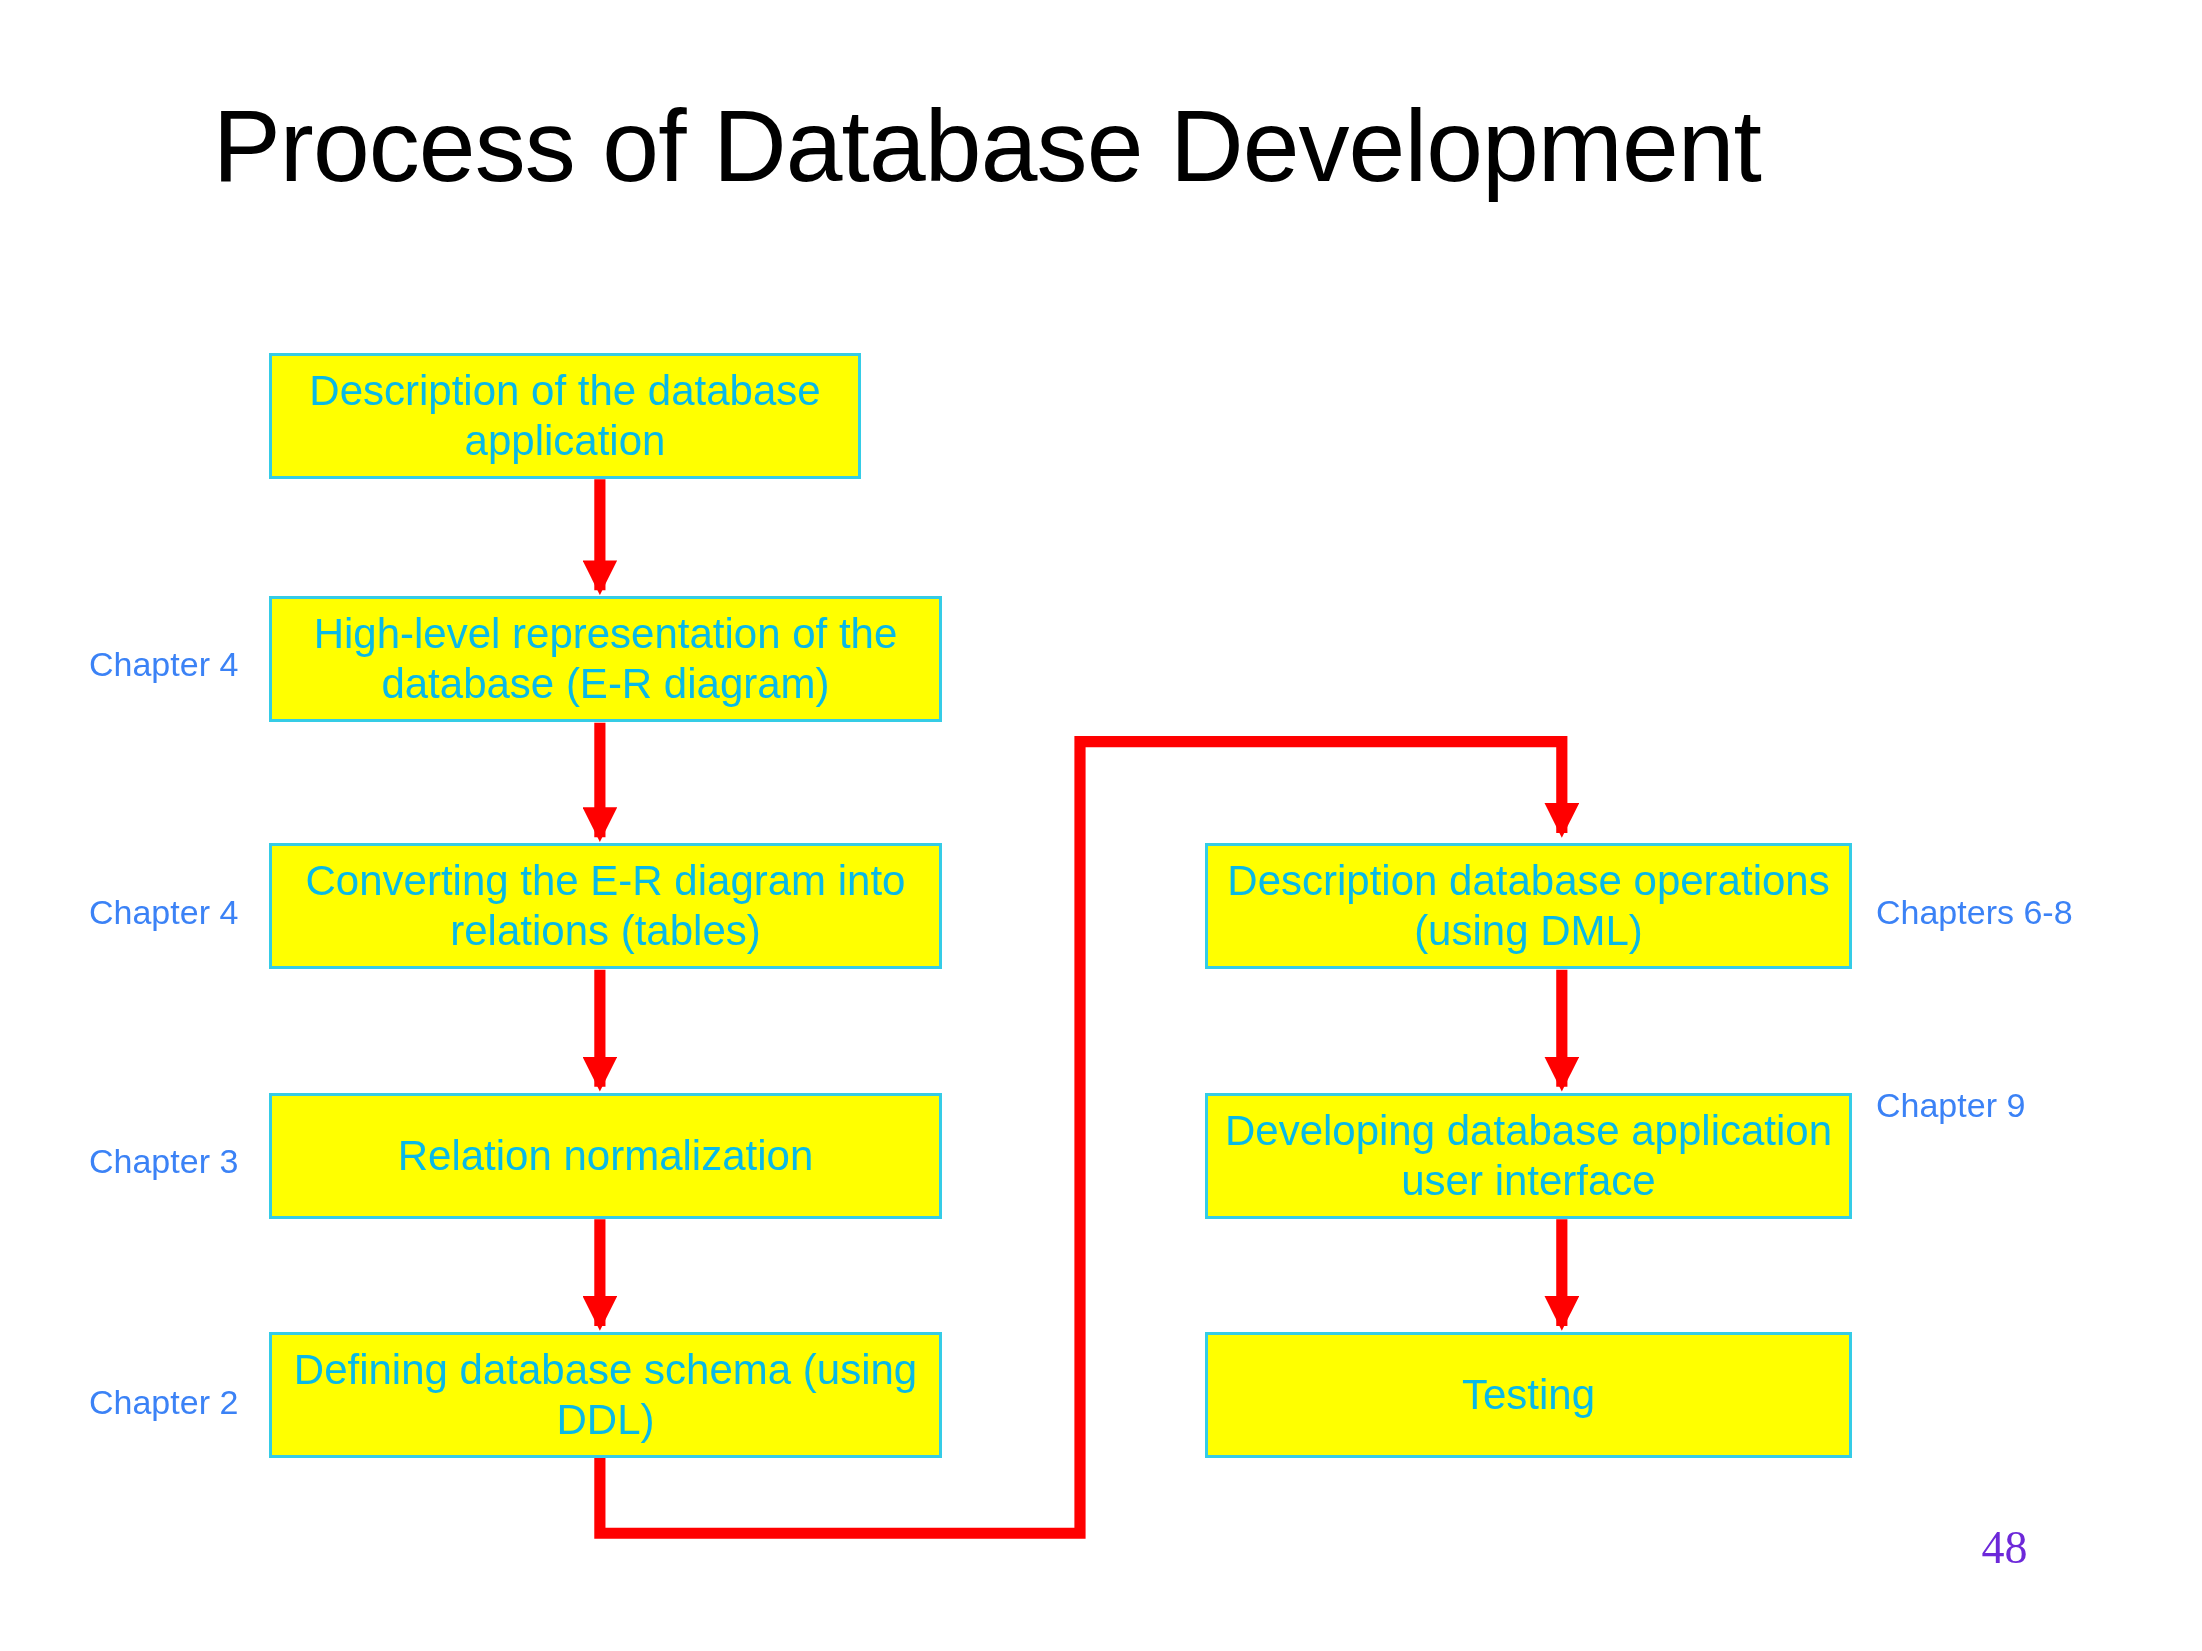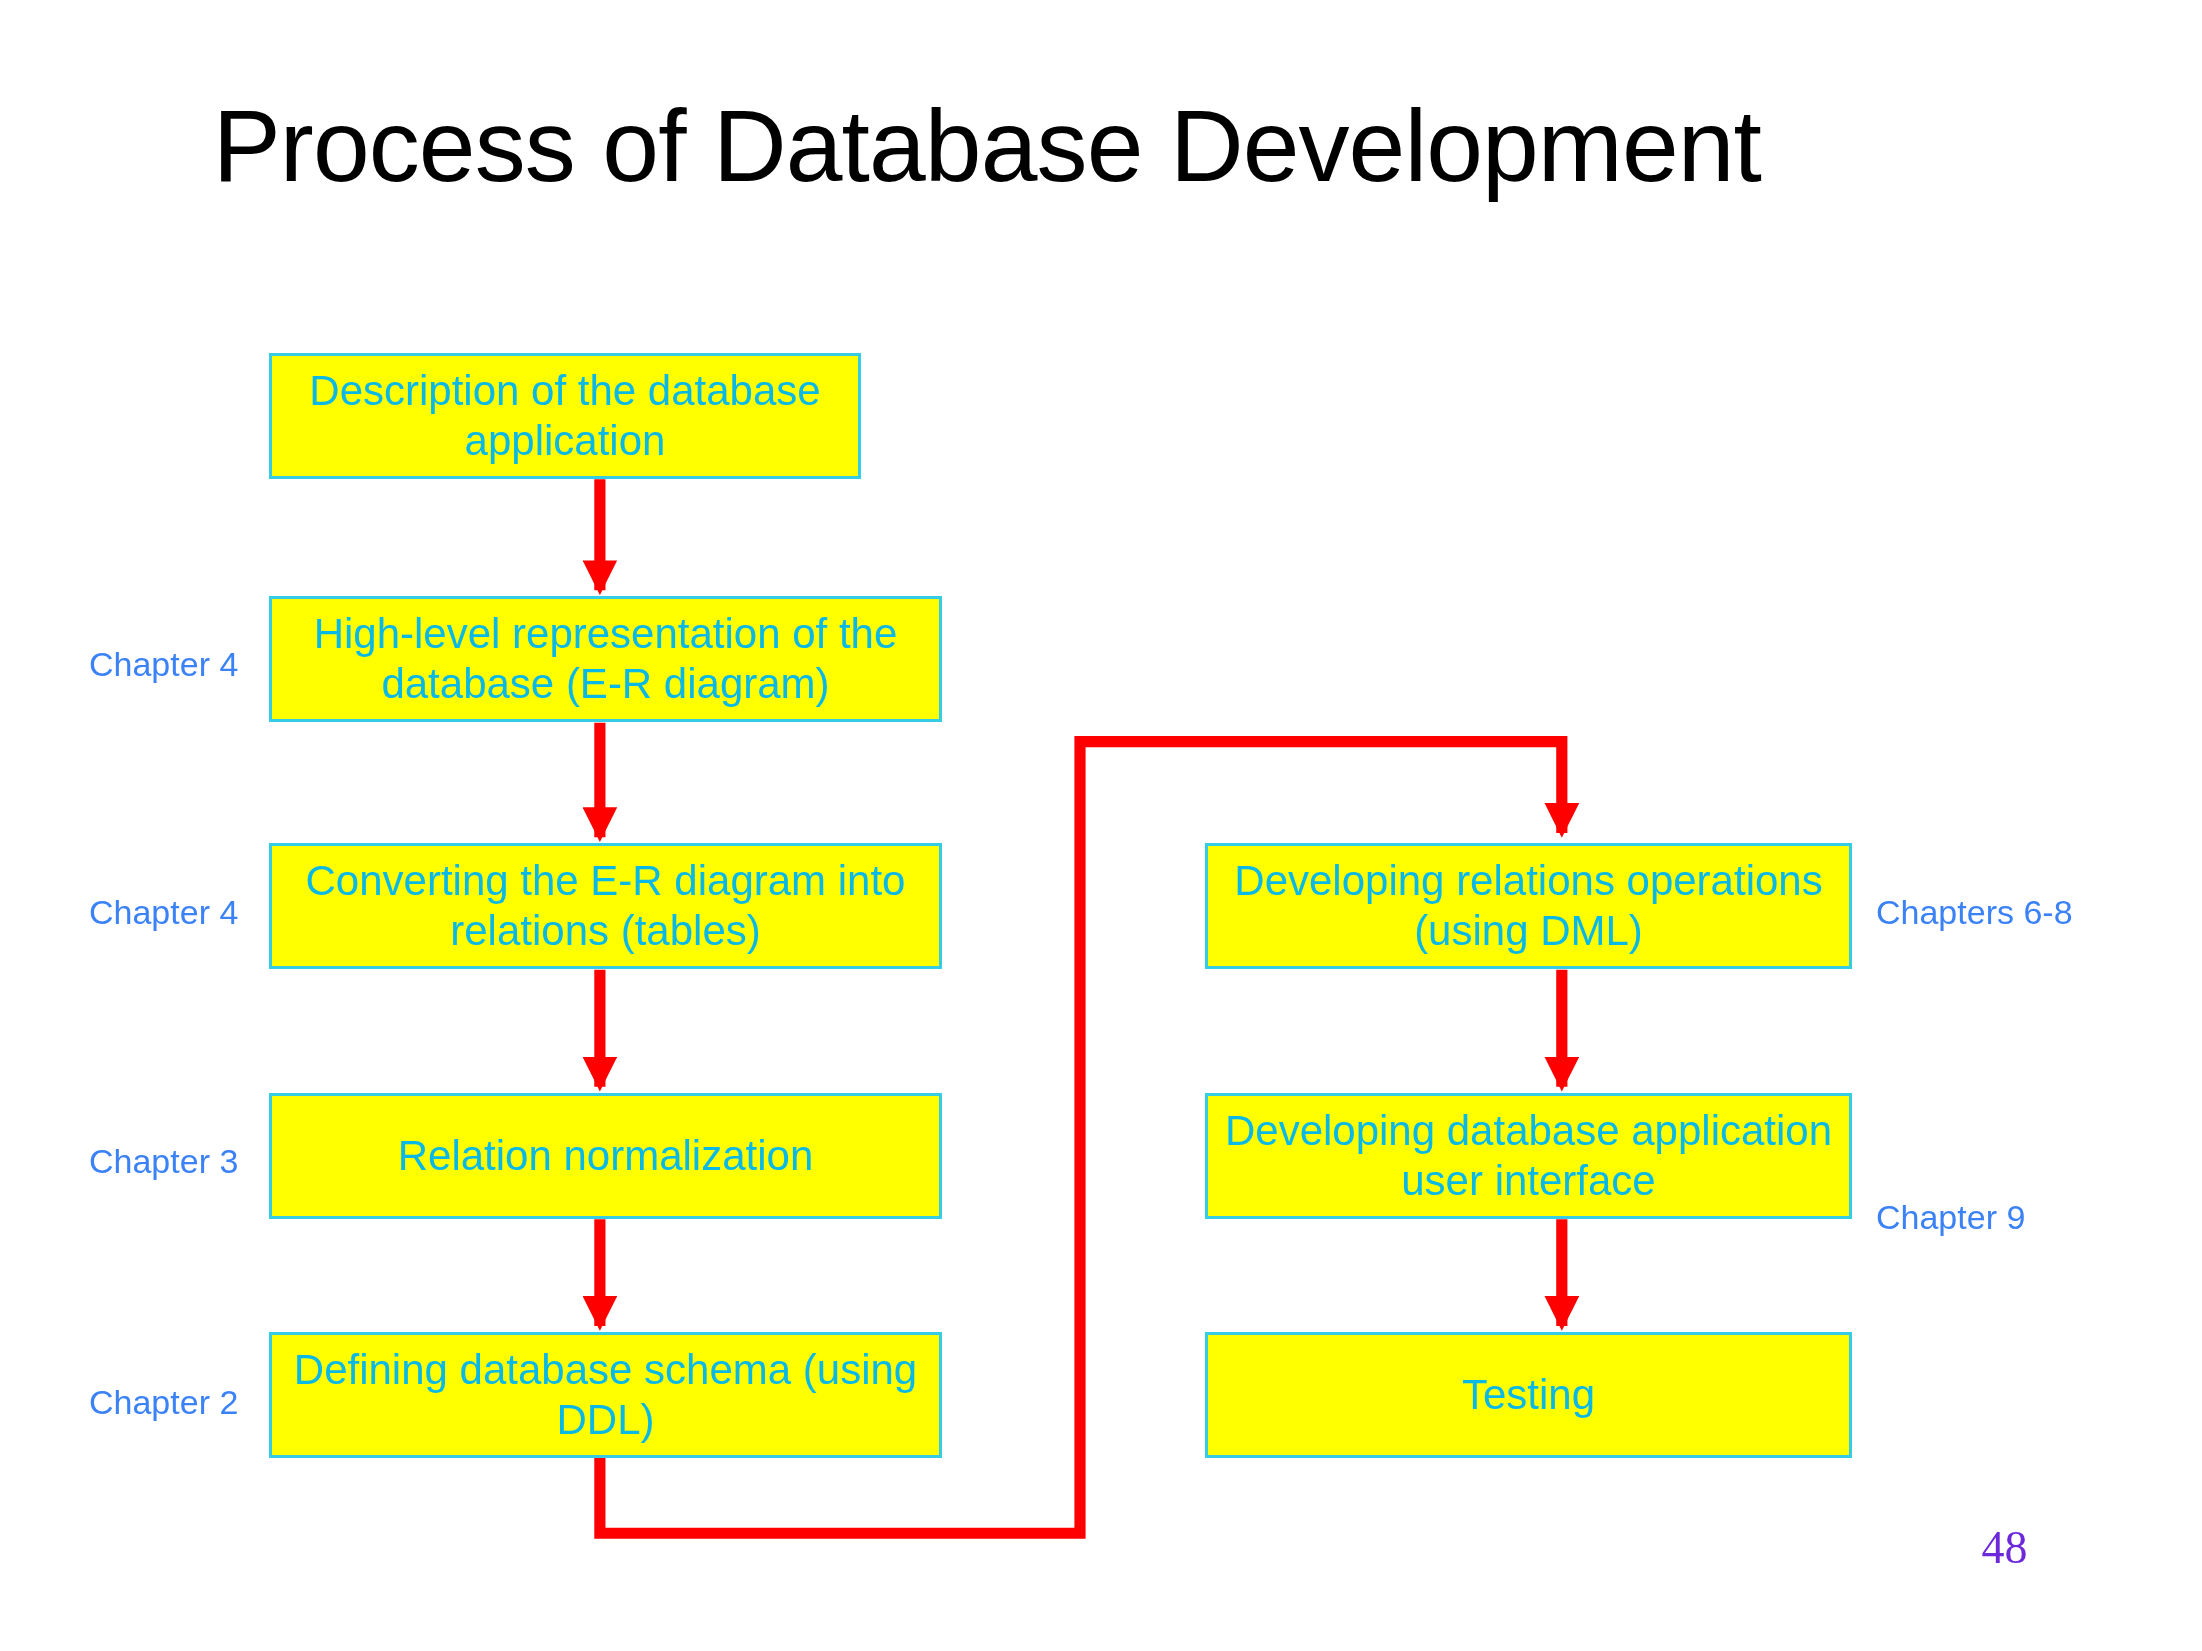--- a/index.html
+++ b/index.html
@@ -76,21 +76,21 @@
   }
   .chapter-left  { left: 89px; text-align: left; }
   .chapter-right { left: 1876px; text-align: left; }
 
   .cl-b { top: 647px; }
   .cl-c { top: 895px; }
   .cl-d { top: 1144px; }
   .cl-e { top: 1385px; }
 
   .cr-c { top: 895px; }
-  .cr-d { top: 1200px; }
+  .cr-d { top: 1088px; }
 
   
   #connectors {
     position: absolute;
     left: 0;
     top: 0;
     width: 2203px;
     height: 1652px;
     pointer-events: none;
   }
@@ -150,21 +150,21 @@
 
   <div class="flow-box col-left row-d">
     <span class="box-text">Relation normalization</span>
   </div>
 
   <div class="flow-box col-left row-e">
     <span class="box-text">Defining database schema (using DDL)</span>
   </div>
 
   <div class="flow-box col-right row-c">
-    <span class="box-text">Developing relations operations (using DML)</span>
+    <span class="box-text">Description database operations (using DML)</span>
   </div>
 
   <div class="flow-box col-right row-d">
     <span class="box-text">Developing database application user interface</span>
   </div>
 
   <div class="flow-box col-right row-e">
     <span class="box-text">Testing</span>
   </div>
 

